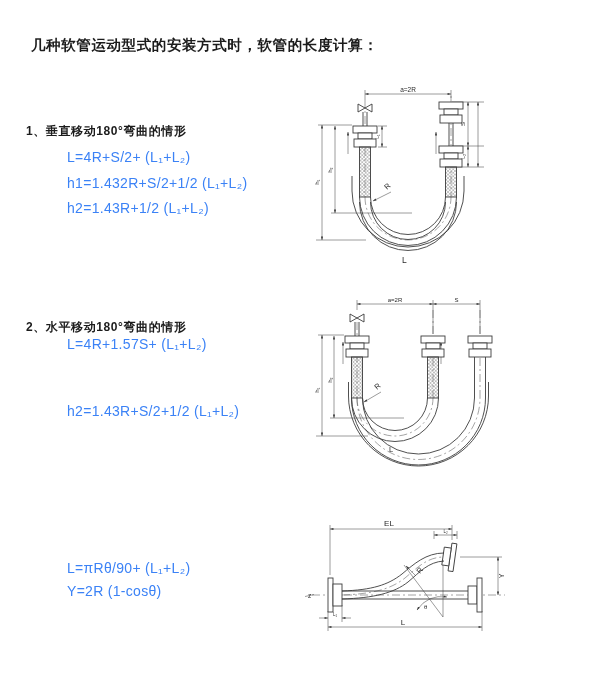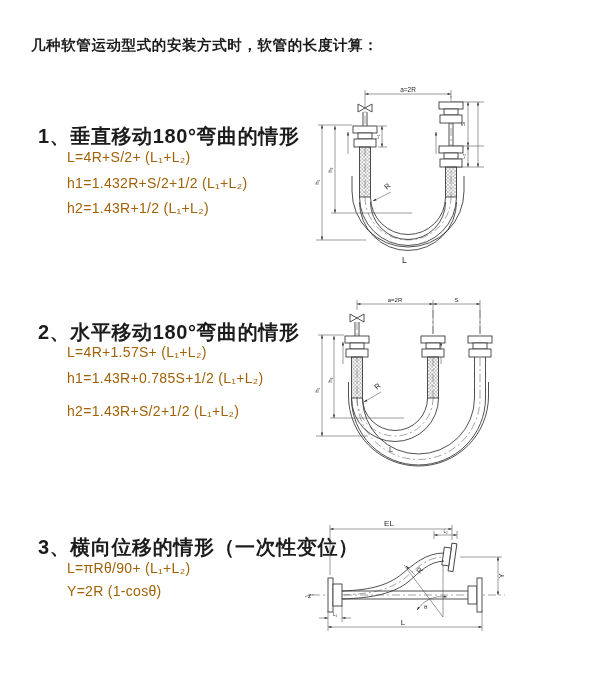--- a/index.html
+++ b/index.html
@@ -1,45 +1,43 @@
 <!DOCTYPE html>
 <html><head>
 <meta charset="utf-8">
 <style>
   html,body{margin:0;padding:0;background:#fff;}
   .page{position:relative;width:600px;height:675px;background:#ffffff;
         font-family:"Liberation Sans","DejaVu Sans",sans-serif;color:#1c1c1c;overflow:hidden;margin-top:10px;}
   .title{position:absolute;left:31px;top:26px;font-size:14.5px;font-weight:600;letter-spacing:.6px;}
-  .heading{position:absolute;left:38px;font-size:20px;font-weight:600;letter-spacing:.6px;}
-  .formula{position:absolute;left:67px;font-size:14px;letter-spacing:.3px;color:#a16207;}
+  .heading{position:absolute;left:26px;font-size:12px;font-weight:600;letter-spacing:.6px;}
+  .formula{position:absolute;left:67px;font-size:14px;letter-spacing:.3px;color:#3b82f6;}
   svg{position:absolute;}
   .ln{stroke:#3c3c3c;stroke-width:.9;fill:none;}
   .fit{stroke:#3c3c3c;stroke-width:.9;fill:#ffffff;}
   .thin{stroke:#4a4a4a;stroke-width:.55;fill:none;}
   .cl{stroke:#5a5a5a;stroke-width:.55;fill:none;stroke-dasharray:8 3 2 3;}
   .lbl{fill:#2a2a2a;font-family:"Liberation Sans","DejaVu Sans",sans-serif;}
 </style>
 </head>
 <body>
 
 <div class="page">
 
   <div class="title">几种软管运动型式的安装方式时，软管的长度计算：</div>
 
   <div class="heading" style="top:113px">1、垂直移动180°弯曲的情形</div>
   <div class="formula" style="top:139px">L=4R+S/2+ (L₁+L₂)</div>
   <div class="formula" style="top:165px">h1=1.432R+S/2+1/2 (L₁+L₂)</div>
   <div class="formula" style="top:190px">h2=1.43R+1/2 (L₁+L₂)</div>
 
   <div class="heading" style="top:309px">2、水平移动180°弯曲的情形</div>
-  <div class="formula" style="top:334px">L=4R+1.57S+ (L₁+L₂)</div>
-  <div class="formula" style="top:360px">h1=1.43R+0.785S+1/2 (L₁+L₂)</div>
+  <div class="formula" style="top:326px">L=4R+1.57S+ (L₁+L₂)</div>
   <div class="formula" style="top:393px">h2=1.43R+S/2+1/2 (L₁+L₂)</div>
 
-  <div class="heading" style="top:524px">3、横向位移的情形（一次性变位）</div>
   <div class="formula" style="top:550px">L=πRθ/90+ (L₁+L₂)</div>
   <div class="formula" style="top:573px">Y=2R (1-cosθ)</div>
 
   <svg style="left:308px;top:70px" width="287" height="190" viewBox="0 0 287 190">
     <defs>
       <marker id="ar1" viewBox="0 0 8 6" refX="7.5" refY="3" markerWidth="7" markerHeight="5" orient="auto-start-reverse">
         <path d="M0 0.6 L8 3 L0 5.4 Z" fill="#3c3c3c"></path>
       </marker>
       <pattern id="br1" width="3.5" height="3.5" patternUnits="userSpaceOnUse">
         <path d="M0 0 L3.5 3.5 M3.5 0 L0 3.5" stroke="#8a8a8a" stroke-width="0.5"></path>

